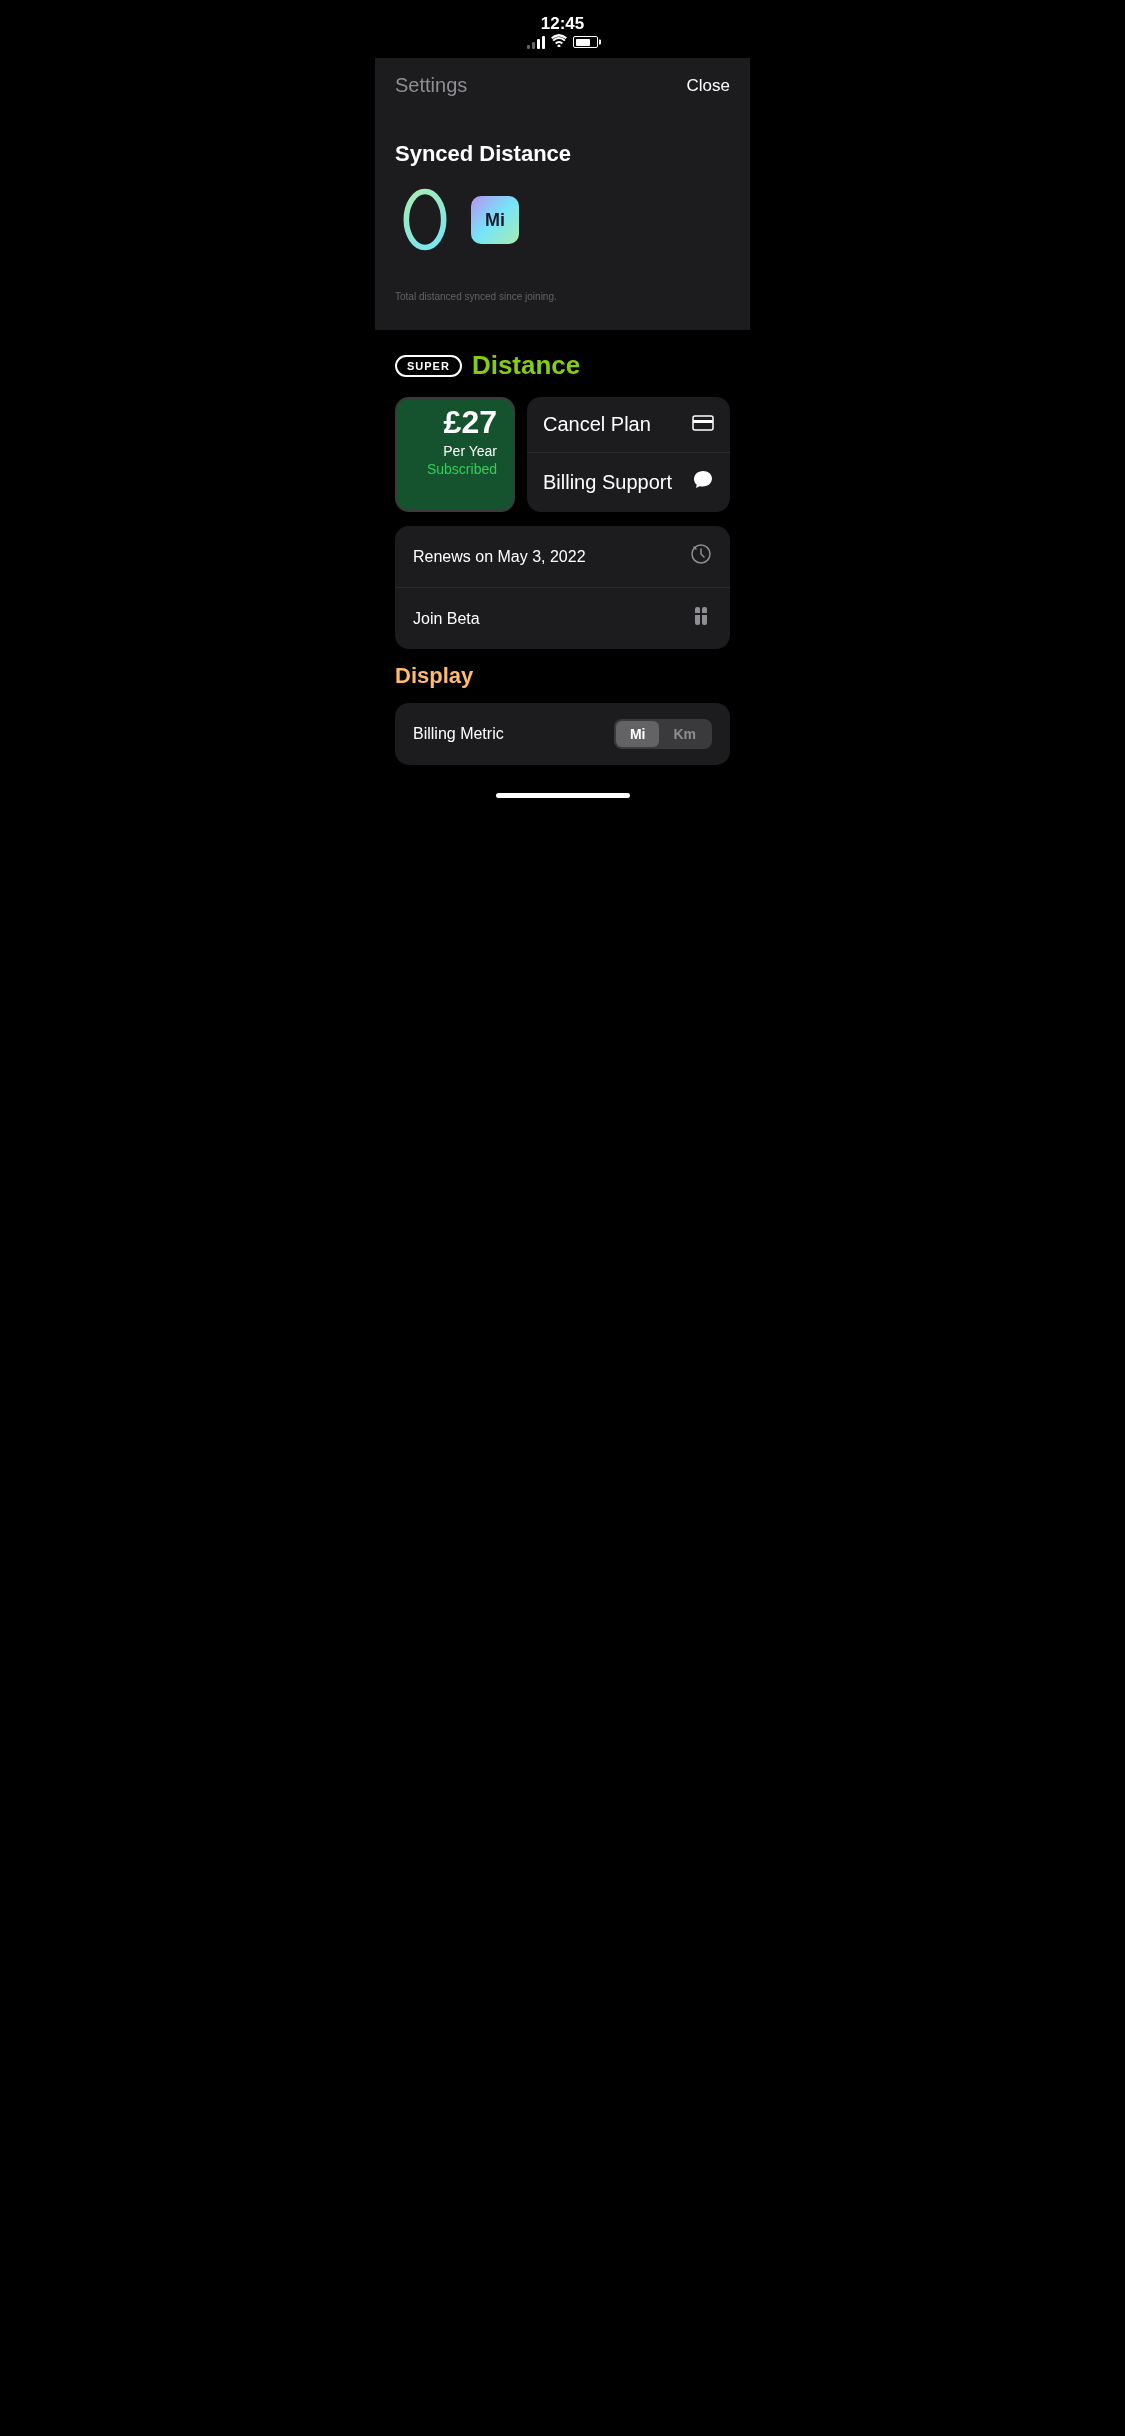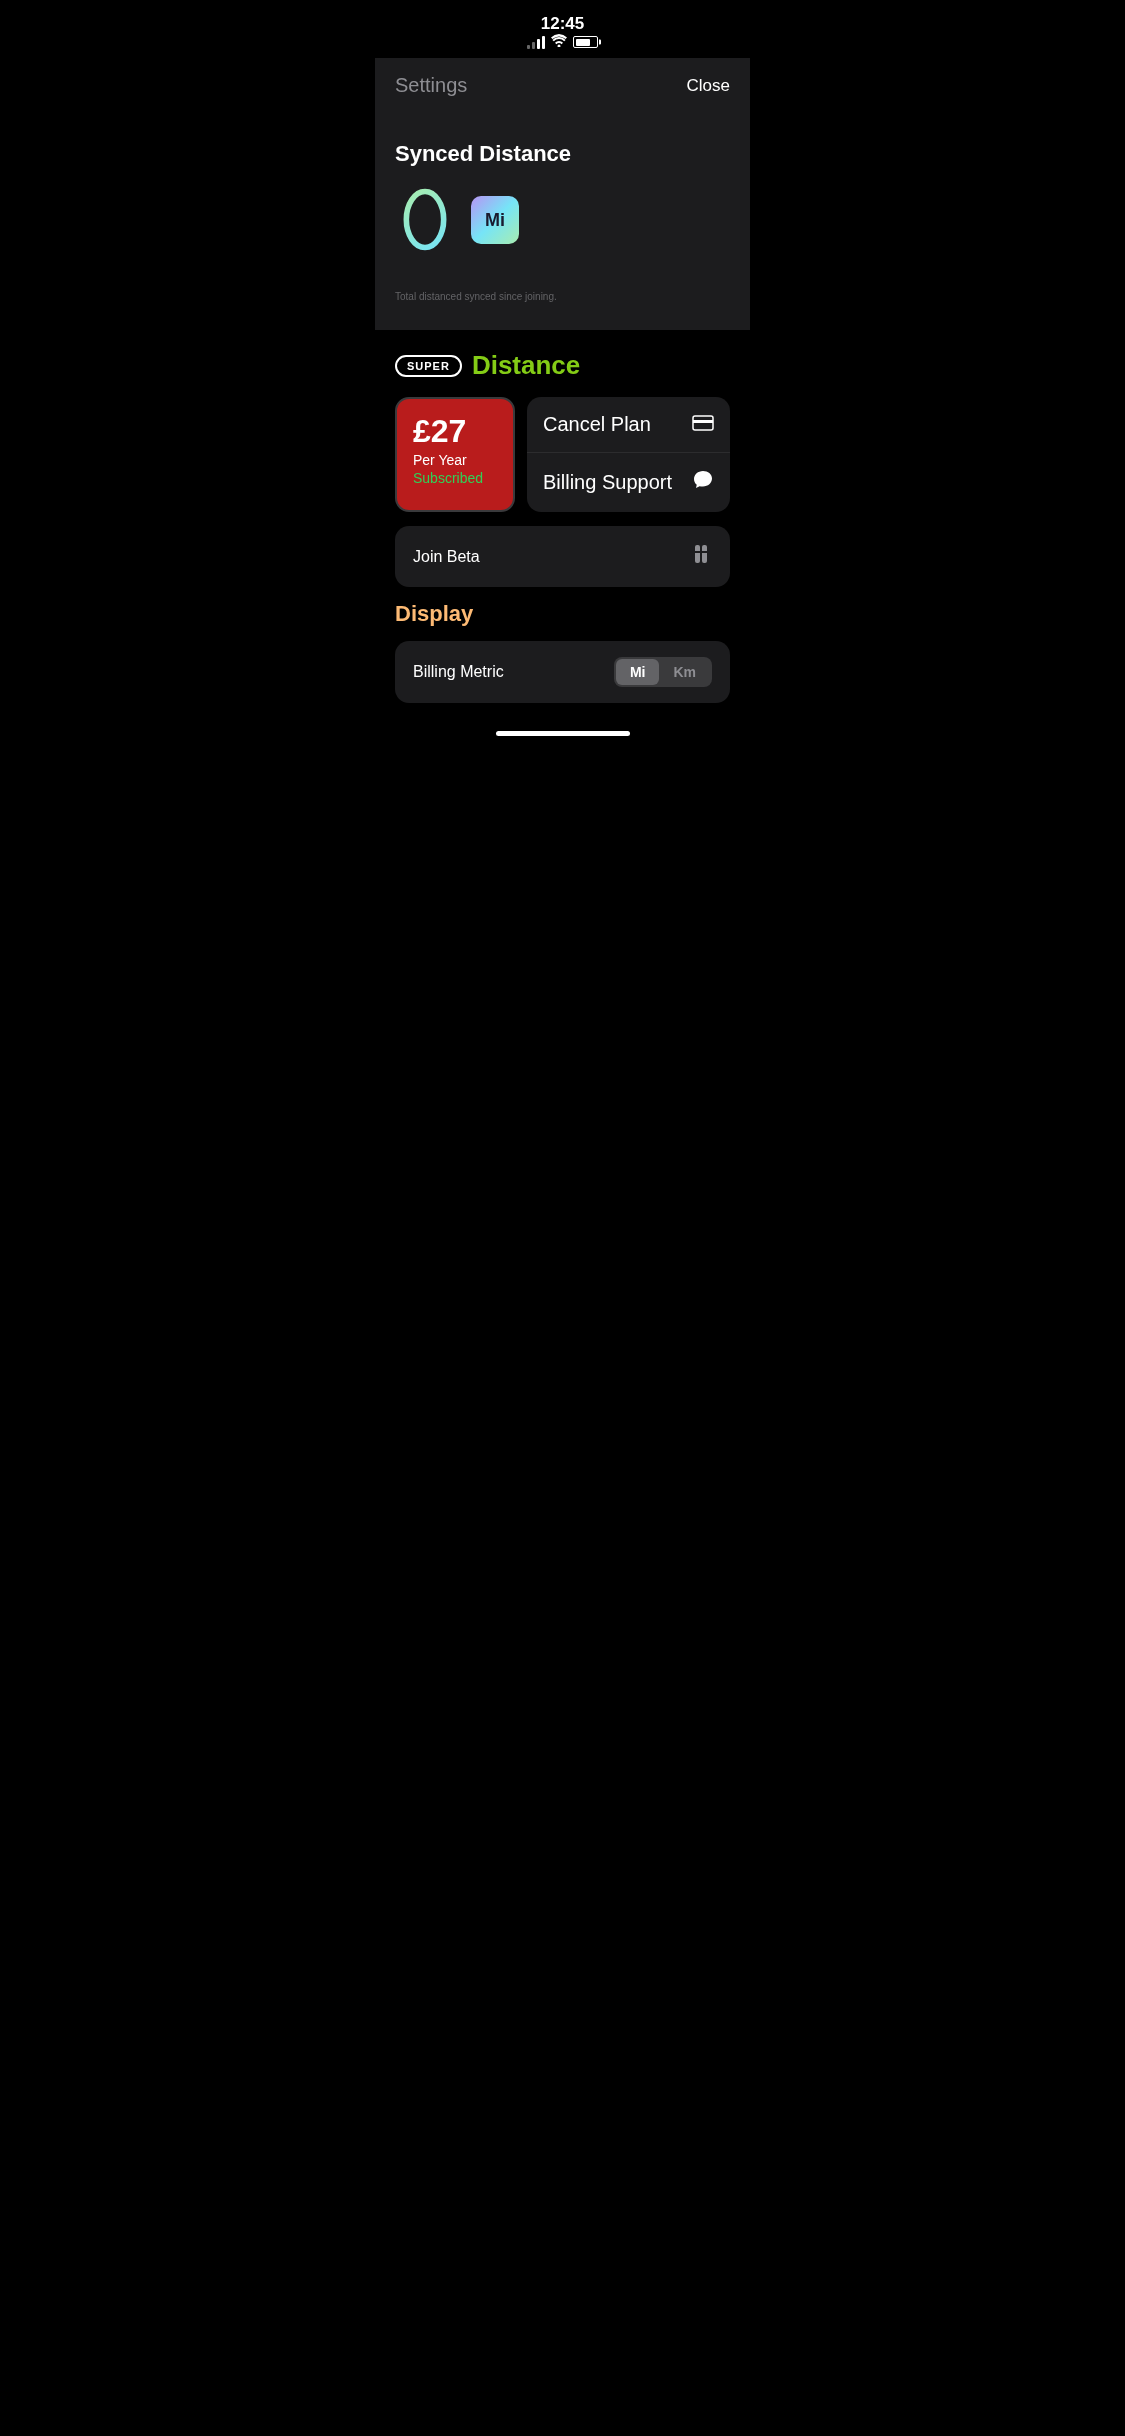--- a/index.html
+++ b/index.html
@@ -168,25 +168,26 @@
       color: #84cc16;
     }
 
     
     .pricing-row {
       display: flex;
       gap: 12px;
       margin-bottom: 14px;
     }
     .price-card {
-      background: #b91c1c;
+      background: #14532d;
       border-radius: 14px;
-      padding: 14px 16px;
+      padding: 5px 16px;
       border: 2px solid #3a3a3c;
       min-width: 120px;
+      text-align: right;
     }
     .price-amount {
       font-size: 32px;
       font-weight: 800;
       color: #fff;
       display: block;
     }
     .price-period {
       font-size: 14px;
       color: #fff;
@@ -412,20 +413,30 @@
           <svg width="22" height="22" viewBox="0 0 22 22" fill="white">
             <path d="M11 2C6.03 2 2 5.58 2 10c0 2.3 1.06 4.36 2.75 5.84L4 19l3.54-1.77C8.3 17.4 9.62 17.5 11 17.5c4.97 0 9-3.58 9-8S15.97 2 11 2z" stroke="white" stroke-width="0" fill="white"></path>
           </svg>
         </span>
       </div>
     </div>
   </div>
 
   <div class="info-card">
     <div class="info-item">
+      <span class="info-label">Renews on May 3, 2022</span>
+      <span class="info-icon">
+        <svg width="22" height="22" viewBox="0 0 22 22" fill="none">
+          <circle cx="11" cy="11" r="9" stroke="#8e8e93" stroke-width="1.5"></circle>
+          <path d="M11 6v5l3 3" stroke="#8e8e93" stroke-width="1.5" stroke-linecap="round"></path>
+          <path d="M6 6 L4 4" stroke="#8e8e93" stroke-width="1.5" stroke-linecap="round"></path>
+        </svg>
+      </span>
+    </div>
+    <div class="info-item">
       <span class="info-label">Join Beta</span>
       <span class="info-icon">
         <svg width="22" height="22" viewBox="0 0 22 22" fill="none">
           <rect x="5" y="2" width="5" height="18" rx="2" fill="#8e8e93"></rect>
           <rect x="12" y="2" width="5" height="18" rx="2" fill="#8e8e93"></rect>
           <rect x="4" y="8" width="7" height="2" fill="#1c1c1e"></rect>
           <rect x="11" y="8" width="7" height="2" fill="#1c1c1e"></rect>
         </svg>
       </span>
     </div>

